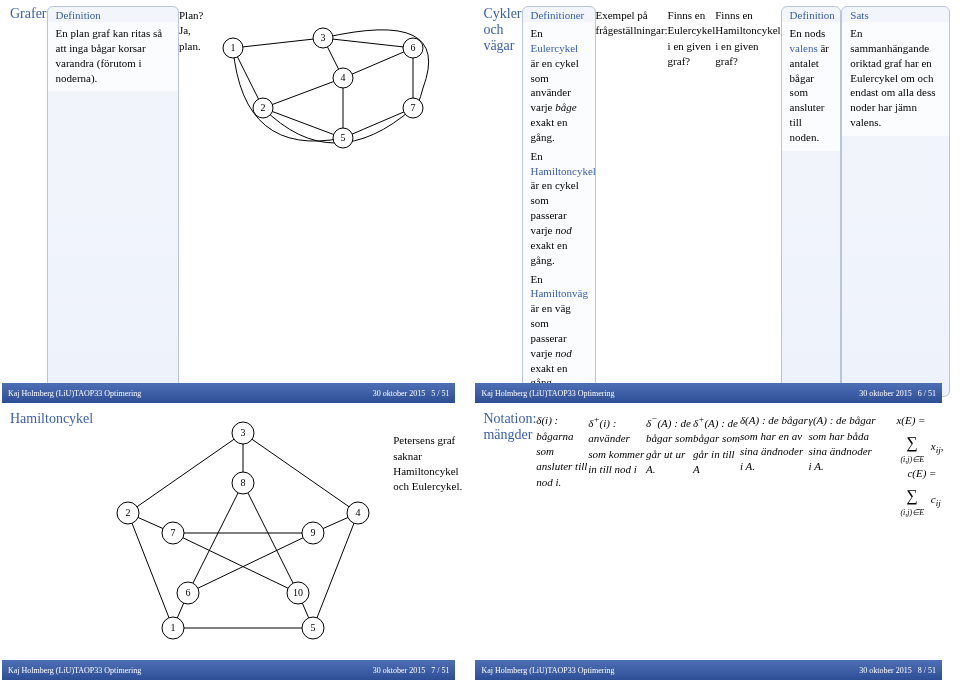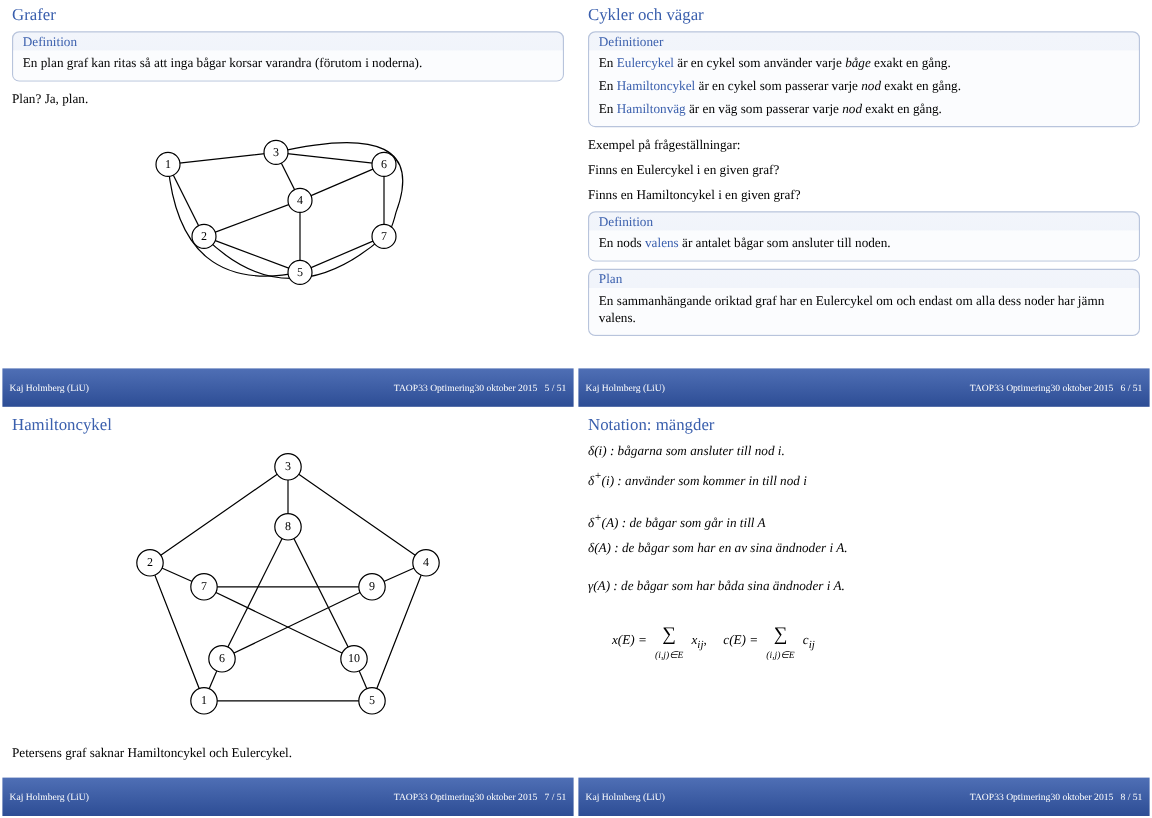--- a/index.html
+++ b/index.html
@@ -11,21 +11,20 @@
     height: 682px;
     display: grid;
     grid-template-columns: 1fr 1fr;
     grid-template-rows: 1fr 1fr;
     gap: 4px;
     padding: 2px;
   }
   .slide {
     background: #fff;
     display: flex;
-    flex-direction: column;
     position: relative;
     padding: 4px 8px 0 8px;
   }
   .title {
     color: #3a5fad;
     font-size: 14px;
     font-weight: normal;
     margin-bottom: 4px;
   }
   .box {
@@ -43,30 +42,30 @@
   .box-body {
     background: #fbfcfe;
     padding: 4px 8px 6px 8px;
     font-size: 11px;
     line-height: 1.35;
   }
   .plain { font-size: 11px; line-height: 1.4; margin: 2px 0 4px 0; }
   .it { font-style: italic; }
   .footer {
     position: absolute;
-    bottom: 0; left: 0; right: 0;
-    height: 32px;
+    bottom: 0; left: 0; right: 16px;
+    height: 20px;
     background: linear-gradient(#4f6fb5,#2d4d95);
     color: #fff;
     font-size: 8px;
     display: flex;
     align-items: center;
     padding: 0 6px;
   }
-  .footer .c { flex:1; text-align:right; }
+  .footer .c { flex:1; text-align:left; }
   .footer .r { text-align:right; }
   svg { display:block; }
   .graphwrap { display:flex; justify-content:center; margin-top:2px; }
   .math { font-family: Georgia, serif; }
   .sum { font-size: 16px; position: relative; top: 3px; }
   .sub { font-size: 8px; }
   .spacer { flex:1; }
 </style>
 </head>
 <body>
@@ -133,21 +132,21 @@
     </div>
   </div>
   <div class="plain">Exempel på frågeställningar:</div>
   <div class="plain">Finns en Eulercykel i en given graf?</div>
   <div class="plain">Finns en Hamiltoncykel i en given graf?</div>
   <div class="box">
     <div class="box-head">Definition</div>
     <div class="box-body"><span>En nods </span><span style="color:#3a5fad">valens</span><span> är antalet bågar som ansluter till noden.</span></div>
   </div>
   <div class="box">
-    <div class="box-head">Plan</div>
+    <div class="box-head">Sats</div>
     <div class="box-body">En sammanhängande oriktad graf har en Eulercykel om och endast om alla dess noder har jämn valens.</div>
   </div>
   <div class="spacer"></div>
   <div class="footer">
     <span>Kaj Holmberg (LiU)</span>
     <span class="c">TAOP33 Optimering</span>
     <span class="r"><span>30 oktober 2015</span>&nbsp;&nbsp;&nbsp;<span>6 / 51</span></span>
   </div>
 </div>
 
@@ -202,20 +201,21 @@
     <span class="c">TAOP33 Optimering</span>
     <span class="r"><span>30 oktober 2015</span>&nbsp;&nbsp;&nbsp;<span>7 / 51</span></span>
   </div>
 </div>
 
 <div class="slide">
   <div class="title">Notation: mängder</div>
   <div class="plain math"><span class="it">δ(i) : bågarna som ansluter till nod i.</span></div>
   <div class="plain math"><span class="it"><span>δ</span><sup>+</sup><span>(i) : använder som kommer in till nod i</span></span></div>
   <div style="height:10px"></div>
+  <div class="plain math"><span class="it"><span>δ</span><sup>−</sup><span>(A) : de bågar som går ut ur A.</span></span></div>
   <div class="plain math"><span class="it"><span>δ</span><sup>+</sup><span>(A) : de bågar som går in till A</span></span></div>
   <div class="plain math"><span class="it">δ(A) : de bågar som har en av sina ändnoder i A.</span></div>
   <div style="height:10px"></div>
   <div class="plain math"><span class="it">γ(A) : de bågar som har båda sina ändnoder i A.</span></div>
   <div style="height:12px"></div>
   <div class="plain math" style="padding-left:20px">
     <span class="it">x(E) =</span>
     <span style="display:inline-block;vertical-align:middle;text-align:center;margin:0 4px">
       <span class="sum">∑</span><br><span class="sub it">(i,j)∈E</span>
     </span>

